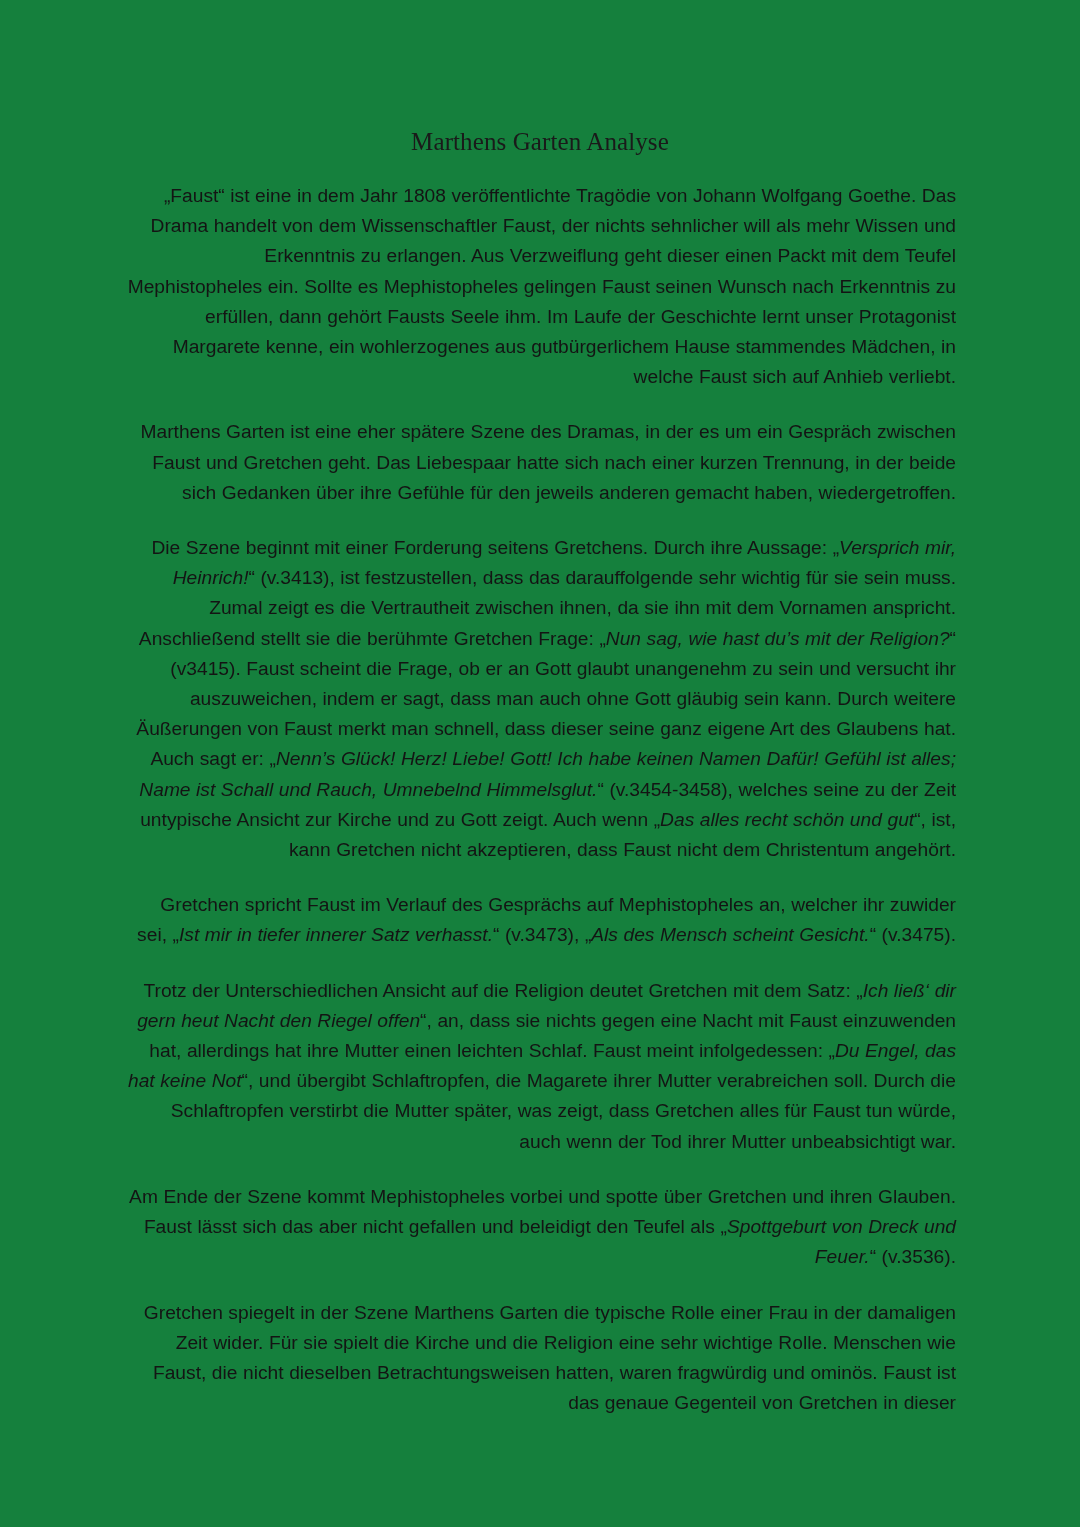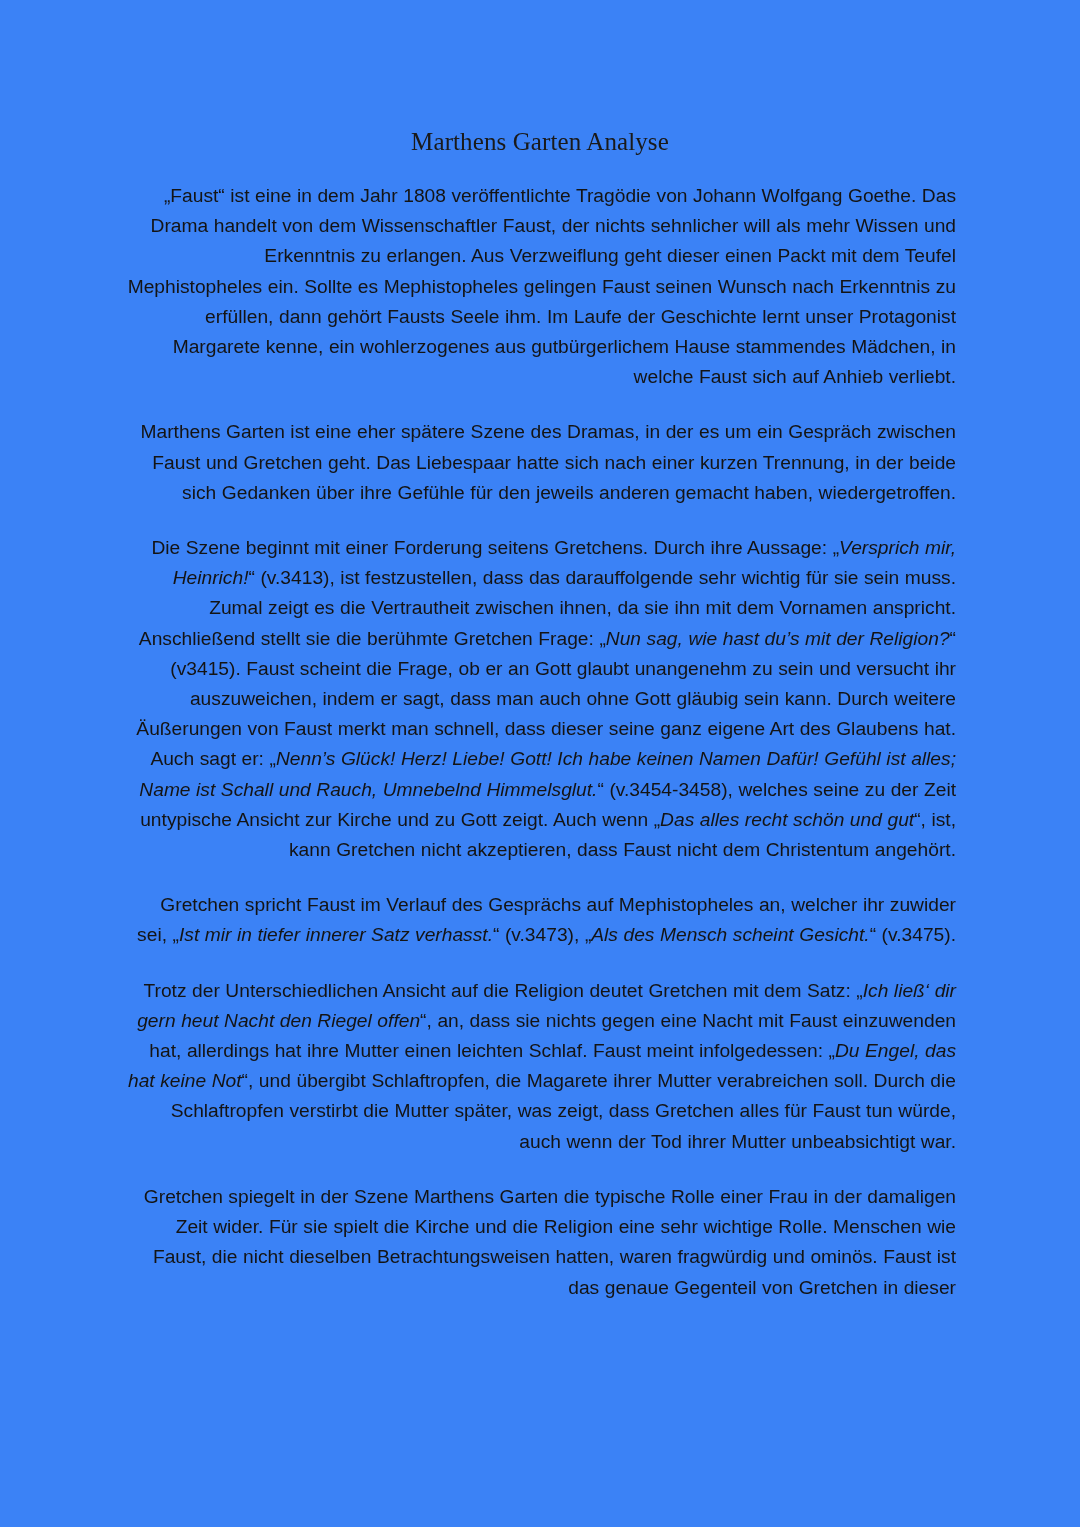--- a/index.html
+++ b/index.html
@@ -13,21 +13,21 @@
     height: 1527px;
     overflow: hidden;
     font-family: "Liberation Sans", sans-serif;
     color: #000000;
     -webkit-font-smoothing: antialiased;
   }
   .page {
     position: relative;
     width: 1080px;
     height: 1527px;
-    background: #3b82f6;
+    background: #15803d;
     box-sizing: border-box;
     text-decoration: underline;
   }
   .doc-title {
     font-family: "Liberation Serif", serif;
     font-size: 25px;
     font-weight: 400;
     text-align: center;
     margin: 0;
     padding: 0;
@@ -66,16 +66,17 @@
 <div class="page">
 
   <h1 class="doc-title">Marthens Garten Analyse</h1>
 
   <div class="body-col">
     <p class="para"><span>„Faust“ ist eine in dem Jahr 1808 veröffentlichte Tragödie von Johann Wolfgang Goethe. Das Drama handelt von dem Wissenschaftler Faust, der nichts sehnlicher will als mehr Wissen und Erkenntnis zu erlangen. Aus Verzweiflung geht dieser einen Packt mit dem Teufel Mephistopheles ein. Sollte es Mephistopheles gelingen Faust seinen Wunsch nach Erkenntnis zu erfüllen, dann gehört Fausts Seele ihm. Im Laufe der Geschichte lernt unser Protagonist Margarete kenne, ein wohlerzogenes aus gutbürgerlichem Hause stammendes Mädchen, in welche Faust sich auf Anhieb verliebt.</span></p>
     <p class="para"><span>Marthens Garten ist eine eher spätere Szene des Dramas, in der es um ein Gespräch zwischen Faust und Gretchen geht. Das Liebespaar hatte sich nach einer kurzen Trennung, in der beide sich Gedanken über ihre Gefühle für den jeweils anderen gemacht haben, wiedergetroffen.</span></p>
     <p class="para"><span>Die Szene beginnt mit einer Forderung seitens Gretchens. Durch ihre Aussage: </span><span>„</span><em class="q">Versprich mir, Heinrich!</em><span>“ (v.3413), ist festzustellen, dass das darauffolgende sehr wichtig für sie sein muss. Zumal zeigt es die Vertrautheit zwischen ihnen, da sie ihn mit dem Vornamen anspricht. Anschließend stellt sie die berühmte Gretchen Frage: </span><span>„</span><em class="q">Nun sag, wie hast du’s mit der Religion?</em><span>“ (v3415). Faust scheint die Frage, ob er an Gott glaubt unangenehm zu sein und versucht ihr auszuweichen, indem er sagt, dass man auch ohne Gott gläubig sein kann. Durch weitere Äußerungen von Faust merkt man schnell, dass dieser seine ganz eigene Art des Glaubens hat. Auch sagt er: </span><span>„</span><em class="q">Nenn’s Glück! Herz! Liebe! Gott! Ich habe keinen Namen Dafür! Gefühl ist alles; Name ist Schall und Rauch, Umnebelnd Himmelsglut.</em><span>“ (v.3454-3458), welches seine zu der Zeit untypische Ansicht zur Kirche und zu Gott zeigt. Auch wenn </span><span>„</span><em class="q">Das alles recht schön und gut</em><span>“, ist, kann Gretchen nicht akzeptieren, dass Faust nicht dem Christentum angehört.</span></p>
     <p class="para"><span>Gretchen spricht Faust im Verlauf des Gesprächs auf Mephistopheles an, welcher ihr zuwider sei, </span><span>„</span><em class="q">Ist mir in tiefer innerer Satz verhasst.</em><span>“ (v.3473), </span><span>„</span><em class="q">Als des Mensch scheint Gesicht.</em><span>“ (v.3475).</span></p>
     <p class="para"><span>Trotz der Unterschiedlichen Ansicht auf die Religion deutet Gretchen mit dem Satz: </span><span>„</span><em class="q">Ich ließ‘ dir gern heut Nacht den Riegel offen</em><span>“, an, dass sie nichts gegen eine Nacht mit Faust einzuwenden hat, allerdings hat ihre Mutter einen leichten Schlaf. Faust meint infolgedessen: </span><span>„</span><em class="q">Du Engel, das hat keine Not</em><span>“, und übergibt Schlaftropfen, die Magarete ihrer Mutter verabreichen soll. Durch die Schlaftropfen verstirbt die Mutter später, was zeigt, dass Gretchen alles für Faust tun würde, auch wenn der Tod ihrer Mutter unbeabsichtigt war.</span></p>
+    <p class="para"><span>Am Ende der Szene kommt Mephistopheles vorbei und spotte über Gretchen und ihren Glauben. Faust lässt sich das aber nicht gefallen und beleidigt den Teufel als </span><span>„</span><em class="q">Spottgeburt von Dreck und Feuer.</em><span>“ (v.3536).</span></p>
     <p class="para"><span>Gretchen spiegelt in der Szene Marthens Garten die typische Rolle einer Frau in der damaligen Zeit wider. Für sie spielt die Kirche und die Religion eine sehr wichtige Rolle. Menschen wie Faust, die nicht dieselben Betrachtungsweisen hatten, waren fragwürdig und ominös. Faust ist das genaue Gegenteil von Gretchen in dieser</span></p>
   </div>
 
 </div>
 
 </body></html>

